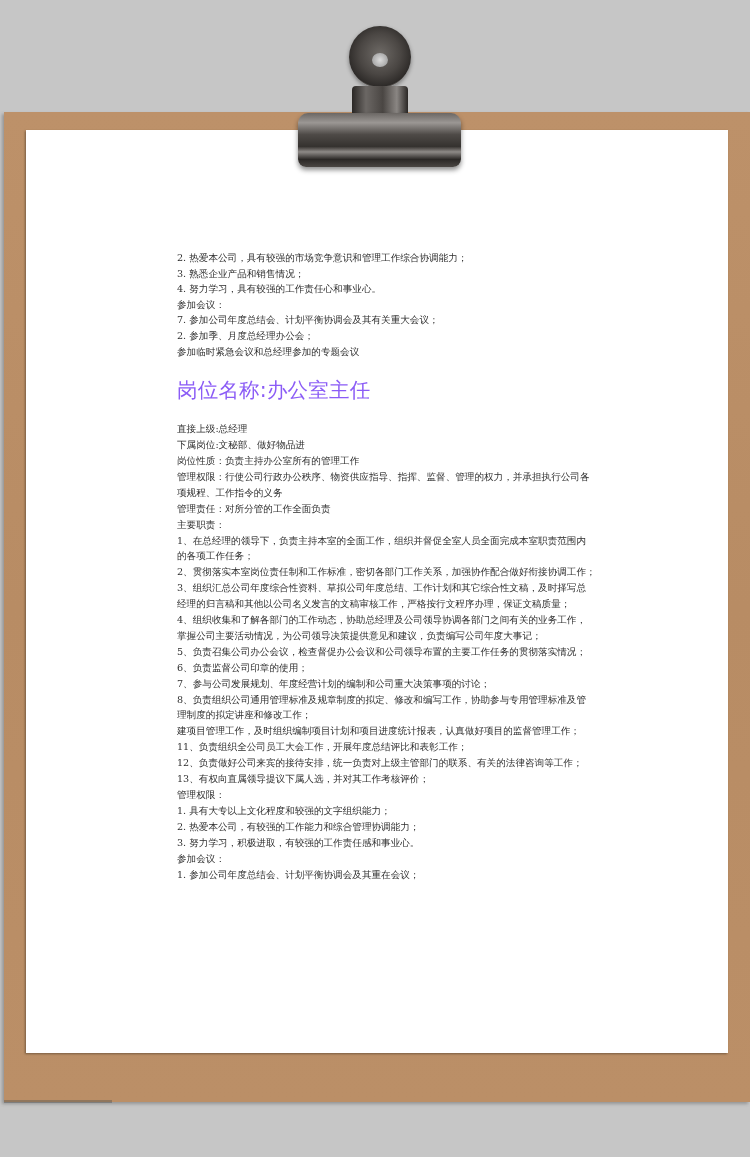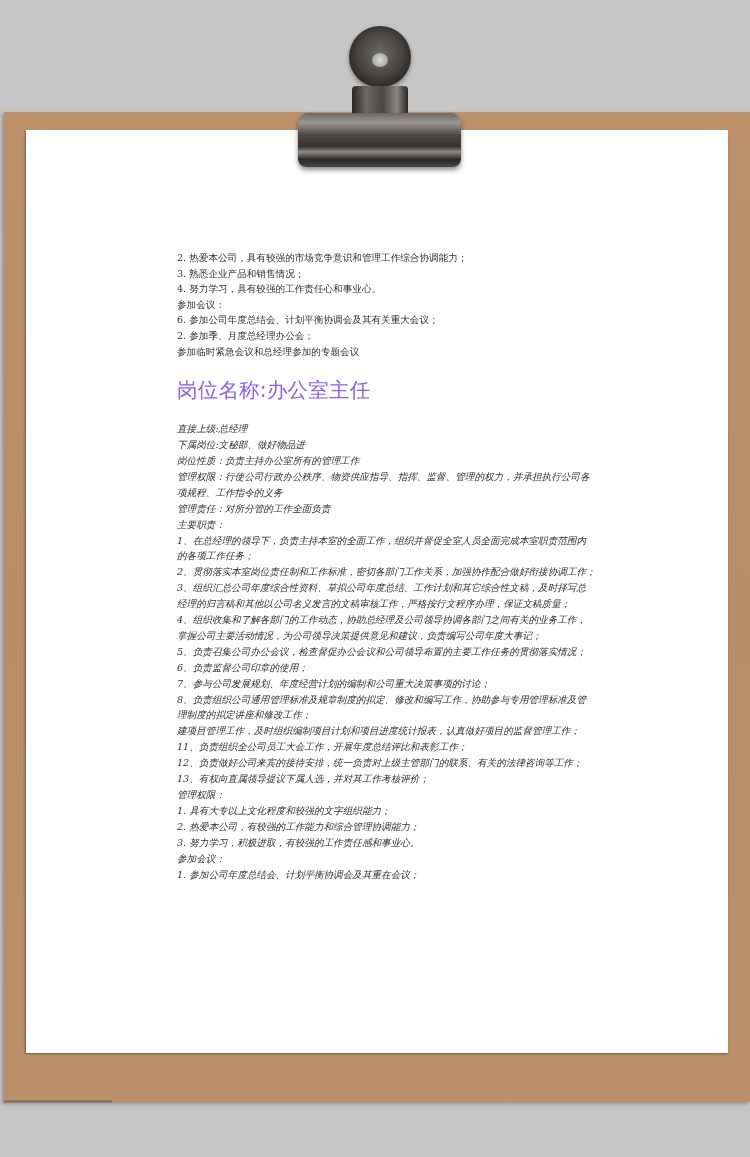--- a/index.html
+++ b/index.html
@@ -25,21 +25,21 @@
   .content {
     position: absolute; left: 140px; top: 120px; width: 440px;
     color: #2e2e2e; font-size: 9.6px; line-height: 15.6px; margin-left: 11px;
   }
   .content .line { white-space: nowrap; }
   .title {
     font-family: "DejaVu Sans", "Liberation Sans", sans-serif;
     color: #8b5cf6; font-size: 20.5px; line-height: 28px;
     margin-top: 17px; margin-bottom: 17px; letter-spacing: 0.2px;
   }
-  .section2 { line-height: 15.9px; font-style: italic; }
+  .section2 { line-height: 15.9px; }
 
   
   .clip { position: absolute; left: 0; top: 0; }
   .clip-ring {
     position: absolute; left: 349px; top: 26px; width: 62px; height: 62px;
     border-radius: 50%;
     background: radial-gradient(circle at 50% 45%, #6e6a66 0%, #4a4643 45%, #2e2b29 70%, #c9c6c2 78%, #5a5653 88%, #2a2725 100%);
     box-shadow: 0 2px 4px rgba(0,0,0,0.4);
   }
   .clip-hole {
@@ -65,21 +65,21 @@
 <div class="board"></div>
 <div class="board-shadow"></div>
 
 <div class="paper">
   <div class="content">
     <div class="section1">
       <div class="line">2. 热爱本公司，具有较强的市场竞争意识和管理工作综合协调能力；</div>
       <div class="line">3. 熟悉企业产品和销售情况；</div>
       <div class="line">4. 努力学习，具有较强的工作责任心和事业心。</div>
       <div class="line">参加会议：</div>
-      <div class="line">6. 参加公司年度总结会、计划平衡协调会及其有关重大会议；</div>
+      <div class="line">7. 参加公司年度总结会、计划平衡协调会及其有关重大会议；</div>
       <div class="line">2. 参加季、月度总经理办公会；</div>
       <div class="line">参加临时紧急会议和总经理参加的专题会议</div>
     </div>
 
     <div class="title">岗位名称:办公室主任</div>
 
     <div class="section2">
       <div class="line">直接上级:总经理</div>
       <div class="line">下属岗位:文秘部、做好物品进</div>
       <div class="line">岗位性质：负责主持办公室所有的管理工作</div>

